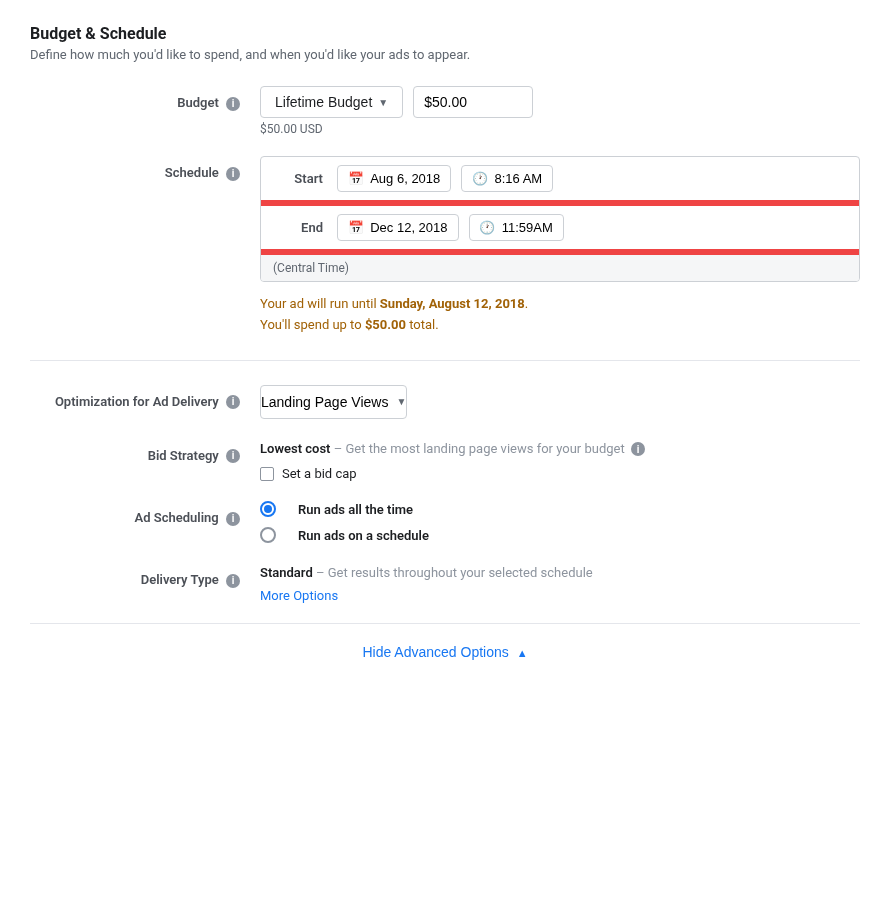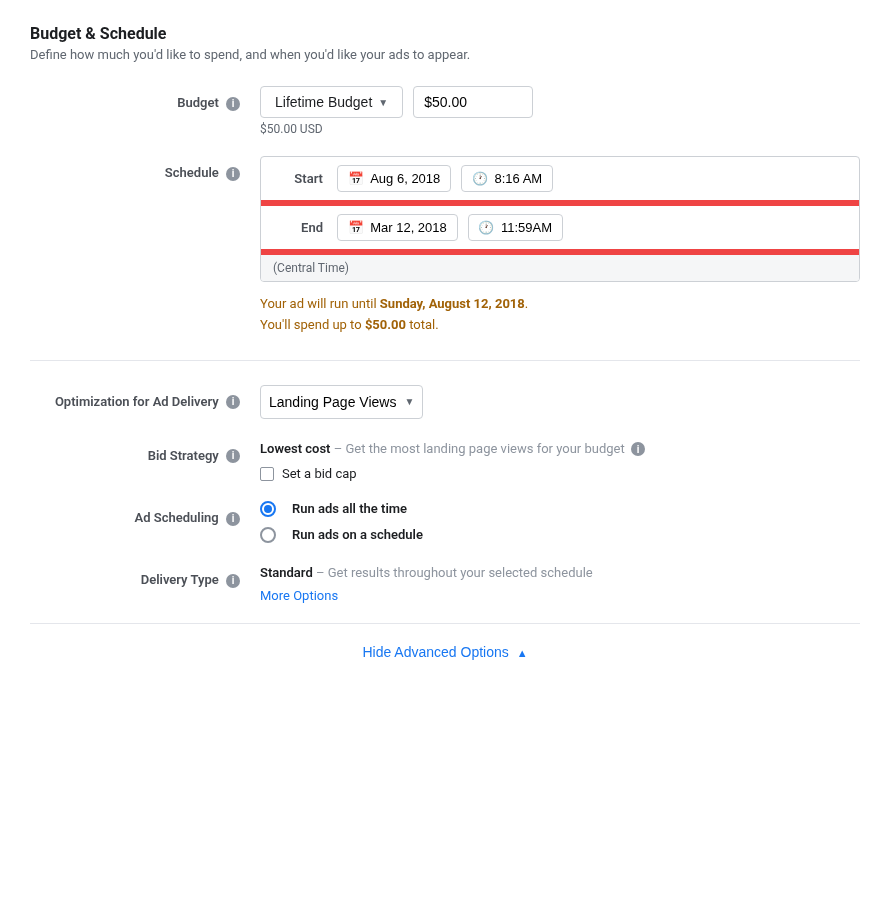--- a/index.html
+++ b/index.html
@@ -164,21 +164,21 @@
     }
     .divider {
       border: none;
       border-top: 1px solid #e4e6eb;
       margin: 24px 0;
     }
     .optimization-dropdown {
       display: inline-flex;
       align-items: center;
       gap: 8px;
-      padding: 8px 8px;
+      padding: 8px 0;
       border: 1px solid #ccd0d5;
       border-radius: 4px;
       background: #fff;
       font-size: 14px;
       cursor: pointer;
     }
     .bid-strategy-text {
       font-size: 13px;
       color: #1c1e21;
       line-height: 1.5;
@@ -213,21 +213,22 @@
       font-size: 13px;
       color: #1c1e21;
     }
     .radio-group {
       display: flex;
       flex-direction: column;
       gap: 10px;
     }
     .radio-option {
       display: flex;
-      gap: 16px;
+      align-items: center;
+      gap: 22px;
       cursor: pointer;
     }
     .radio-input {
       width: 16px;
       height: 16px;
       border-radius: 50%;
       border: 2px solid #1877f2;
       background: #fff;
       position: relative;
       flex-shrink: 0;
@@ -330,21 +331,21 @@
           </button>
           <button class="time-field">
             <span class="clock-icon">🕐</span>
             <span>8:16 AM</span>
           </button>
         </div>
         <div class="schedule-row">
           <div class="schedule-label">End</div>
           <button class="date-field">
             <span class="cal-icon">📅</span>
-            <span>Mar 12, 2018</span>
+            <span>Dec 12, 2018</span>
           </button>
           <button class="time-field">
             <span class="clock-icon">🕐</span>
             <span>11:59AM</span>
           </button>
         </div>
         <div class="schedule-row">
           <span class="central-time">(Central Time)</span>
         </div>
       </div>

